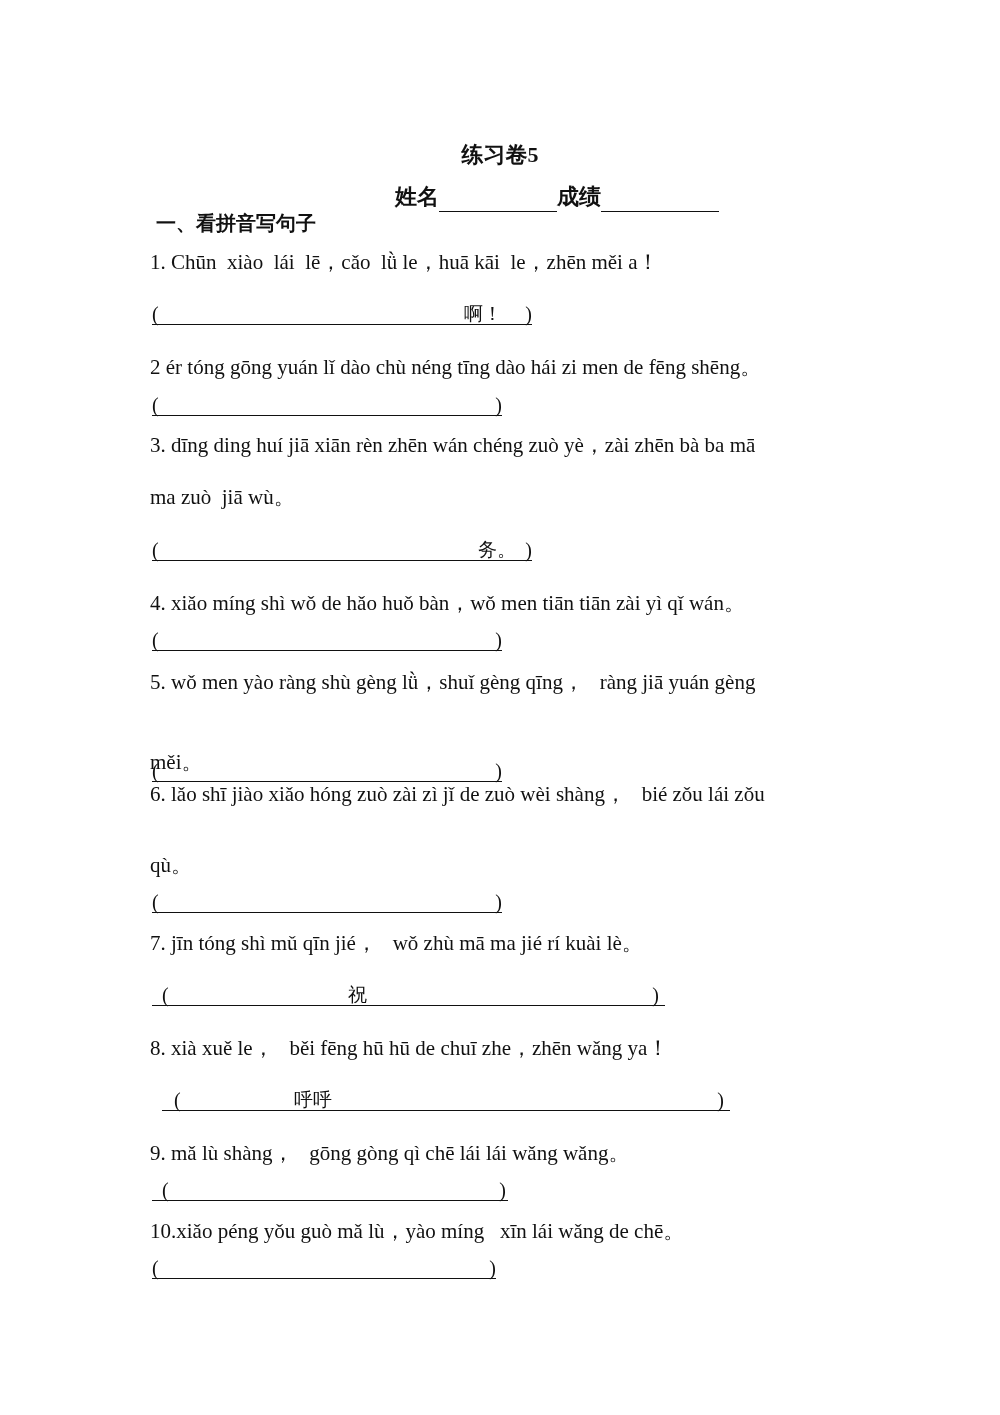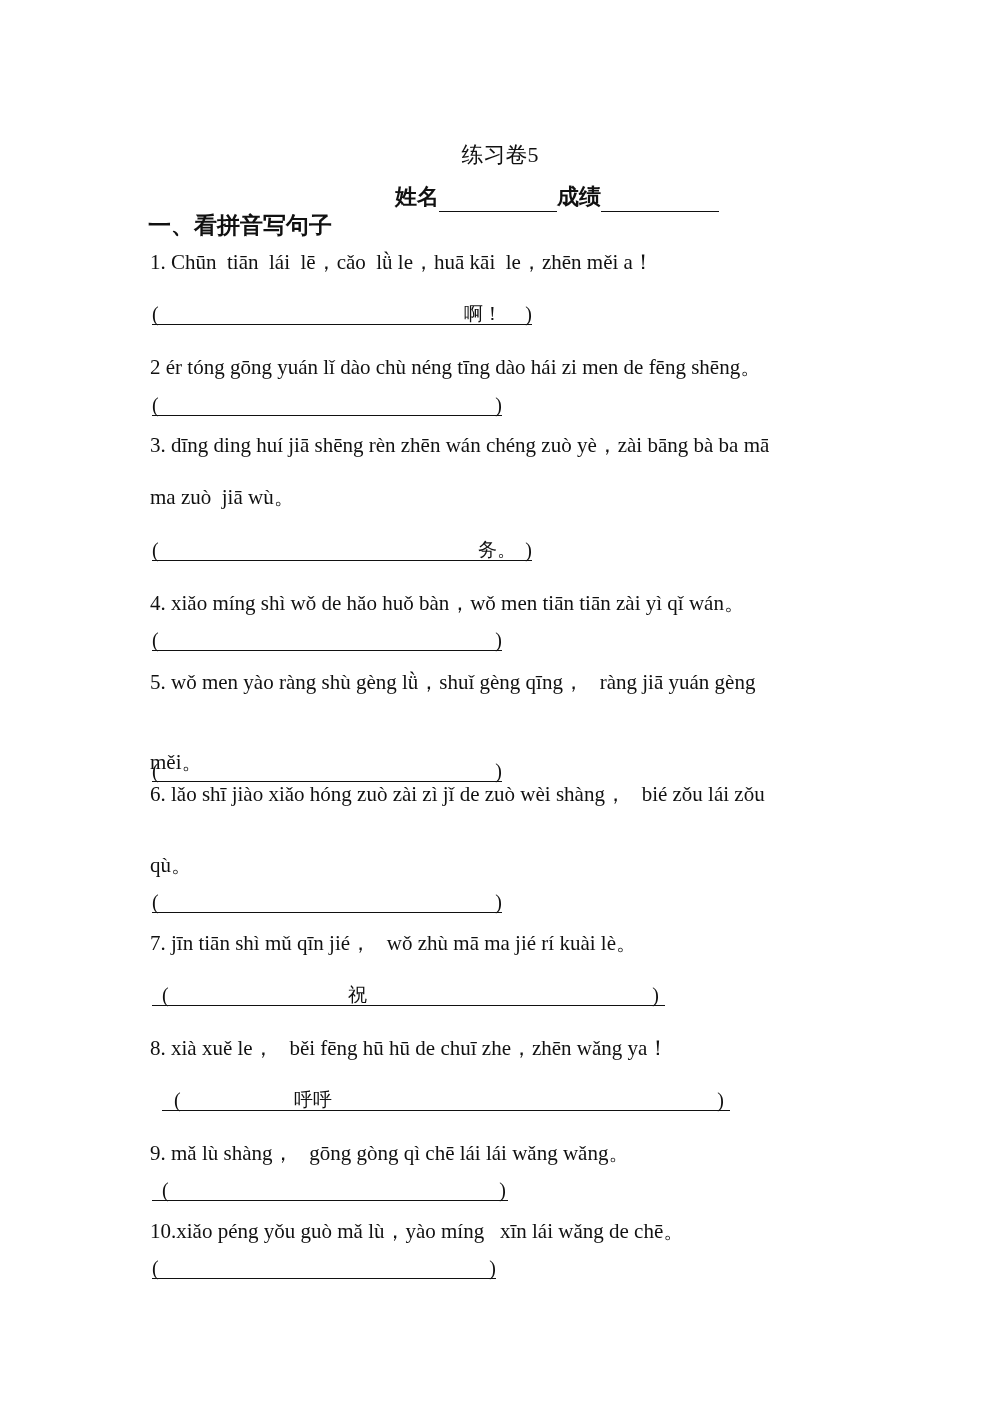--- a/index.html
+++ b/index.html
@@ -4,30 +4,30 @@
   <style>
     html, body { margin: 0; padding: 0; background: #ffffff; }
     body {
       width: 1000px; height: 1415px; position: relative; overflow: hidden;
       font-family: "Liberation Serif", "DejaVu Serif", serif;
       color: #111;
     }
     .abs { position: absolute; white-space: nowrap; }
     .title {
       left: 0; width: 1000px; text-align: center; top: 140px;
-      font-size: 22px; font-weight: normal; font-family: "DejaVu Sans", sans-serif;
+      font-size: 22px; font-weight: bold; font-family: "DejaVu Sans", sans-serif;
     }
     .title .num { font-family: "Liberation Serif", serif; }
     .namebar {
       left: 395px; top: 182px; font-size: 22px; font-weight: bold;
       font-family: "DejaVu Sans", sans-serif; display: flex; align-items: flex-end;
     }
     .blank { display: inline-block; border-bottom: 1.5px solid #111; height: 22px; }
     .section {
-      left: 148px; top: 210px; font-size: 23px; font-weight: bold;
+      left: 156px; top: 210px; font-size: 20px; font-weight: bold;
       font-family: "DejaVu Sans", sans-serif;
     }
     .q { left: 150px; font-size: 21px; line-height: 28px; }
     .ans {
       height: 24px; border-bottom: 1.6px solid #111;
       font-size: 20px; line-height: 24px;
     }
     .ans .lp { position: absolute; left: 0; bottom: -2px; }
     .ans .rp { position: absolute; right: 0; bottom: -2px; }
     .ans .hint { position: absolute; bottom: -1px; font-family: "DejaVu Sans", sans-serif; font-size: 19px; }
@@ -43,40 +43,40 @@
   <span>姓名</span>
   <span class="blank" style="width:118px"></span>
   <span>成绩</span>
   <span class="blank" style="width:118px"></span>
 </div>
 
 <div class="abs section">一、看拼音写句子</div>
 
 <div class="abs q" style="top:248px">
   <span>1.</span>
-  <span style="white-space:pre">Chūn  tiān  lái  lē，cǎo  lǜ le，huā kāi  le，zhēn měi a！</span>
+  <span style="white-space:pre">Chūn  xiào  lái  lē，cǎo  lǜ le，huā kāi  le，zhēn měi a！</span>
 </div>
 <div class="abs ans" style="left:152px; top:300px; width:380px">
   <span class="lp">(</span>
   <span class="hint" style="left:312px">啊！</span>
   <span class="rp">)</span>
 </div>
 
 <div class="abs q" style="top:353px">
   <span>2</span>
   <span style="white-space:pre">ér tóng gōng yuán lǐ dào chù néng tīng dào hái zi men de fēng shēng。</span>
 </div>
 <div class="abs ans" style="left:152px; top:391px; width:350px">
   <span class="lp">(</span>
   <span class="rp">)</span>
 </div>
 
 <div class="abs q" style="top:431px">
   <span>3.</span>
-  <span style="white-space:pre">dīng ding huí jiā shēng rèn zhēn wán chéng zuò yè，zài bāng bà ba mā</span>
+  <span style="white-space:pre">dīng ding huí jiā xiān rèn zhēn wán chéng zuò yè，zài zhēn bà ba mā</span>
 </div>
 <div class="abs q" style="top:483px">
   <span style="white-space:pre">ma zuò  jiā wù。</span>
 </div>
 <div class="abs ans" style="left:152px; top:536px; width:380px">
   <span class="lp">(</span>
   <span class="hint" style="left:326px">务。</span>
   <span class="rp">)</span>
 </div>
 
@@ -108,21 +108,21 @@
 <div class="abs q" style="top:851px">
   <span style="white-space:pre">qù。</span>
 </div>
 <div class="abs ans" style="left:152px; top:888px; width:350px">
   <span class="lp">(</span>
   <span class="rp">)</span>
 </div>
 
 <div class="abs q" style="top:929px">
   <span>7.</span>
-  <span style="white-space:pre">jīn tiān shì mǔ qīn jié，   wǒ zhù mā ma jié rí kuài lè。</span>
+  <span style="white-space:pre">jīn tóng shì mǔ qīn jié，   wǒ zhù mā ma jié rí kuài lè。</span>
 </div>
 <div class="abs ans" style="left:152px; top:981px; width:513px">
   <span class="lp" style="left:10px">(</span>
   <span class="hint" style="left:196px">祝</span>
   <span class="rp" style="right:6px">)</span>
 </div>
 
 <div class="abs q" style="top:1034px">
   <span>8.</span>
   <span style="white-space:pre">xià xuě le，   běi fēng hū hū de chuī zhe，zhēn wǎng ya！</span>

